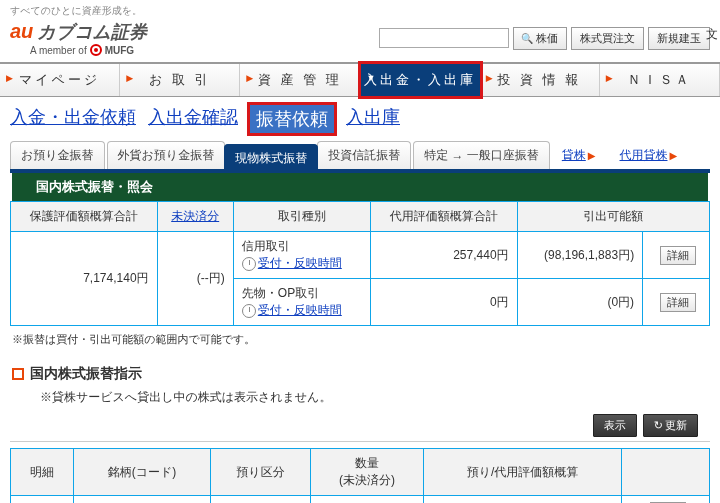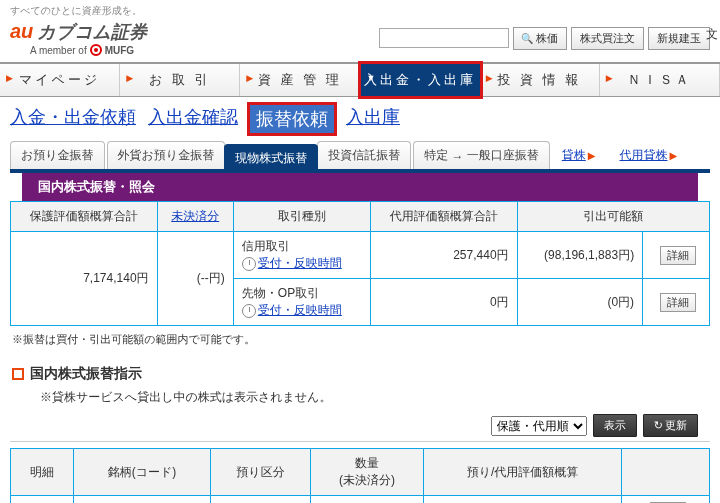--- a/index.html
+++ b/index.html
@@ -26,21 +26,21 @@
 .highlight-red{border:3px solid #d8171a;position:relative;z-index:2;margin:-3px;}
 .subnav{padding:8px 10px;display:flex;gap:12px;}
 .subnav a{color:#1040c0;text-decoration:underline;font-size:18px;}
 .subnav .sel{background:#3a71c4;color:#fff;padding:2px 6px;text-decoration:none;}
 .tabs{display:flex;padding:0 10px;gap:2px;align-items:flex-end;}
 .tab{padding:5px 10px;background:linear-gradient(#fff,#eee);border:1px solid #bbb;border-bottom:none;border-radius:4px 4px 0 0;font-size:12px;color:#444;white-space:nowrap;}
 .tab.active{background:#0a3e7a;color:#fff;border-color:#0a3e7a;}
 .tab.link-style{border:none;background:none;color:#1040c0;}
 .tab-tri{color:#e84709;font-size:10px;padding:0 2px;}
 .tabborder{height:4px;background:#0a3e7a;margin:0 10px;}
-.section-title{background:#701a75;color:#fff;padding:5px 16px;margin:0 22px;font-size:13px;font-weight:bold;}
+.section-title{background:#14532d;color:#fff;padding:5px 24px;margin:0 12px;font-size:13px;font-weight:bold;}
 .tbl{width:calc(100% - 20px);margin:0 10px;border-collapse:collapse;}
 .tbl th,.tbl td{border:1px solid #0ea5e9;padding:6px 8px;font-size:12px;}
 .tbl th{background:#f2f2f2;font-weight:normal;text-align:center;}
 .th-link{color:#1040c0;text-decoration:underline;}
 .ta-r{text-align:right;}
 .ta-c{text-align:center;}
 .inner-link{color:#1040c0;text-decoration:underline;font-size:12px;}
 .clock{display:inline-block;width:14px;height:14px;border:1px solid #888;border-radius:50%;position:relative;vertical-align:middle;margin-right:2px;}
 .clock::after{content:"";position:absolute;width:1px;height:5px;background:#888;top:2px;left:6px;}
 .smallbtn{display:inline-block;padding:1px 6px;background:linear-gradient(#fff,#e8e8e8);border:1px solid #999;font-size:11px;margin-left:4px;}
@@ -139,21 +139,20 @@
 </tbody>
   </table>
 <div class="note">※振替は買付・引出可能額の範囲内で可能です。</div>
 
 <div class="sec2">
   <span class="sq"></span>
   <span>国内株式振替指示</span>
 </div>
 <div class="note2">※貸株サービスへ貸出し中の株式は表示されません。</div>
 <div class="controls">
-  <select><option>保護・代用順</option></select>
   <span class="btn2">表示</span>
   <span class="btn2 refresh">更新</span>
 </div>
 
 <table class="tbl" style="margin-top:6px;">
   <tbody>
       <tr>
     <th>明細</th>
     <th>銘柄(コード)</th>
     <th>預り区分</th>

